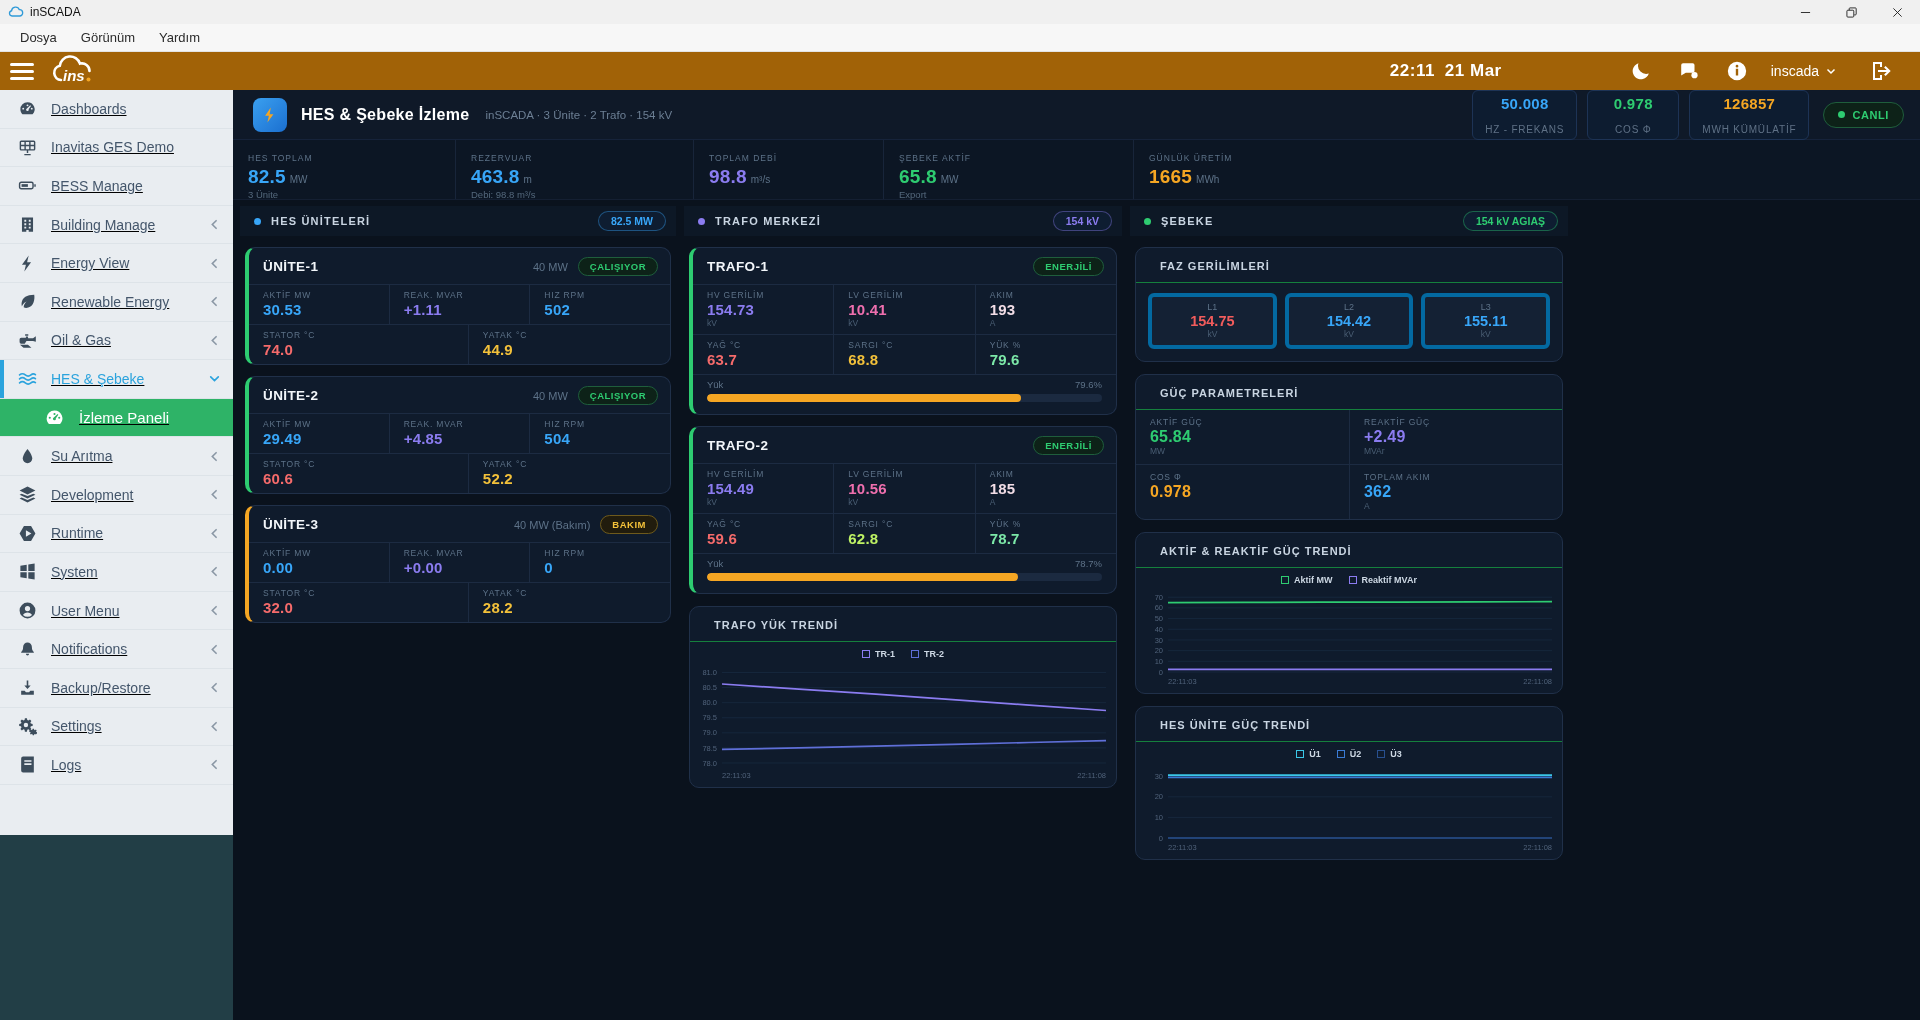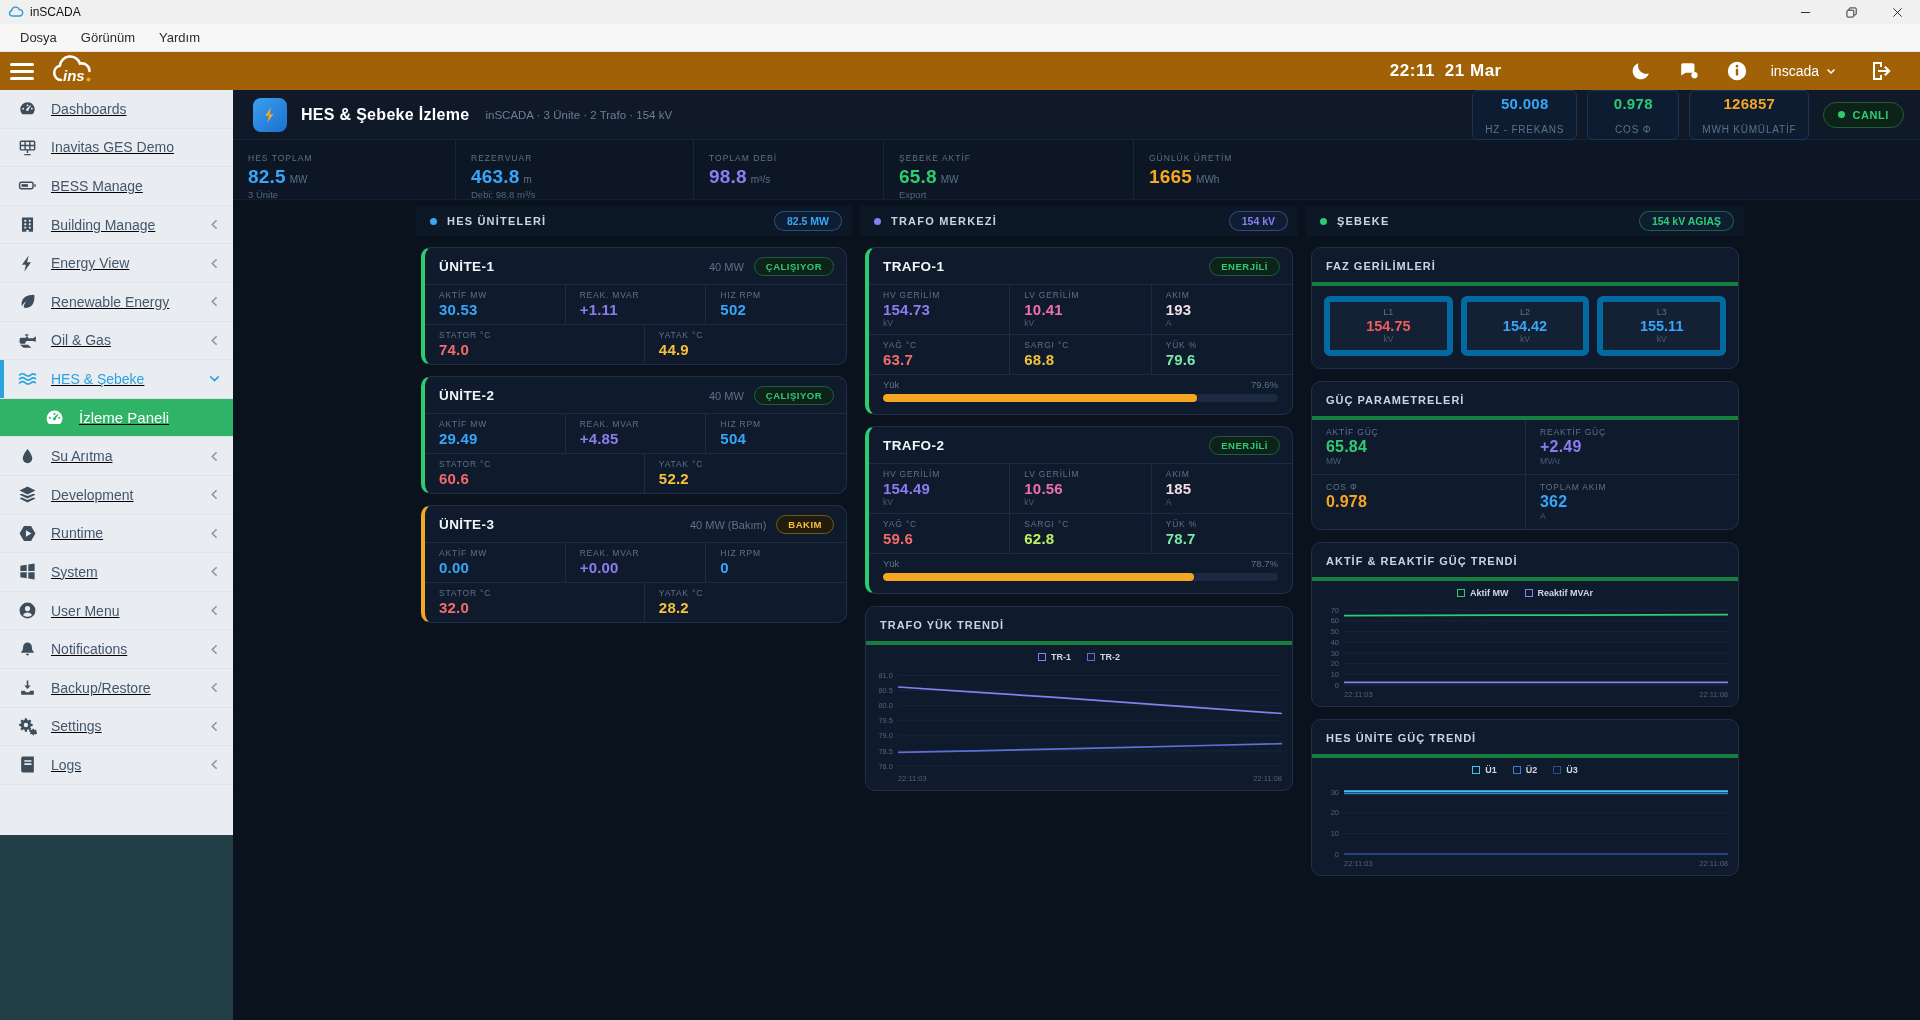--- a/index.html
+++ b/index.html
@@ -72,21 +72,21 @@
 
   .stats-row { height:60px; background:#0c1624; border-bottom:1px solid #141f32; display:flex; }
   .stat { border-left:1px solid #18253a; padding:7px 0 0 15px; }
   .stat:first-child { border-left:none; }
   .stat .s-label { font-size:8.5px; color:#5d7288; letter-spacing:1px; }
   .stat .s-line { margin-top:1px; }
   .stat .s-val { font-size:19px; font-weight:bold; letter-spacing:.2px; }
   .stat .s-unit { font-size:10px; color:#5d7288; margin-left:4px; }
   .stat .s-sub { font-size:9.5px; color:#54687c; margin-top:1px; }
 
-  .columns { display:flex; padding:6px 0 0 7px; gap:8px; align-items:flex-start;justify-content:center; }
+  .columns { display:flex; padding:6px 0 0 7px; gap:8px; align-items:flex-start; }
   .col { display:flex; flex-direction:column; }
   .col-units { width:436px; }
   .col-trafo { width:438px; }
   .col-grid  { width:438px; }
 
   .section-head { height:30px; background:#0d1826; display:flex; align-items:center; padding:0 10px 0 14px; }
   .sec-dot { width:7px; height:7px; border-radius:50%; margin-right:10px; }
   .sec-title { font-size:11px; font-weight:bold; color:#c9d5e2; letter-spacing:1.2px; flex:1; }
   .sec-badge { font-size:10.5px; font-weight:bold; border:1px solid; border-radius:12px; padding:3px 12px; background:#0e1d31; }
 
@@ -107,24 +107,24 @@
   .c-label { font-size:8.5px; color:#5d7288; letter-spacing:.8px; display:block; }
   .c-val { font-size:15px; font-weight:bold; display:block; margin-top:1px; letter-spacing:.2px; }
   .c-unit { font-size:8.5px; color:#4a5e74; display:block; margin-top:0; }
 
   .load { padding:4px 14px 12px 14px; border-top:1px solid #1c2b42; }
   .load-top { display:flex; justify-content:space-between; font-size:9.5px; color:#5d7288; margin-bottom:4px; }
   .bar { height:8px; background:#1b2a40; border-radius:4px; overflow:hidden; }
   .bar i { display:block; height:100%; background:#f5a623; border-radius:4px; }
 
   
-  .panel-head { padding:8px 14px; border-bottom:4px solid #15803d; }
+  .panel-head { padding:8px 24px; border-bottom:1px solid #15803d; }
   .panel-title { font-size:11px; font-weight:bold; color:#c9d5e2; letter-spacing:1px; }
   .phase-row { display:flex; gap:8px; padding:10px 12px 12px 12px; }
-  .phase-box { flex:1; background:#14213498; background:#142134; border:6px solid #0369a1; border-radius:6px;
+  .phase-box { flex:1; background:#14213498; background:#142134; border:4px solid #0369a1; border-radius:6px;
                text-align:center; padding:5px 0 6px 0; }
   .ph-l { font-size:9px; color:#5d7288; display:block; }
   .ph-v { font-size:14.5px; font-weight:bold; display:block; margin-top:1px; }
   .ph-u { font-size:8.5px; color:#4a5e74; display:block; }
 
   .guc-grid { display:flex; flex-wrap:wrap; }
   .guc-cell { width:50%; padding:7px 10px 8px 14px; border-top:1px solid #1c2b42; }
   .guc-cell:nth-child(even) { border-left:1px solid #1c2b42; }
   .guc-cell:nth-child(-n+2) { border-top:none; }
   .guc-cell .c-val { font-size:16px; }

